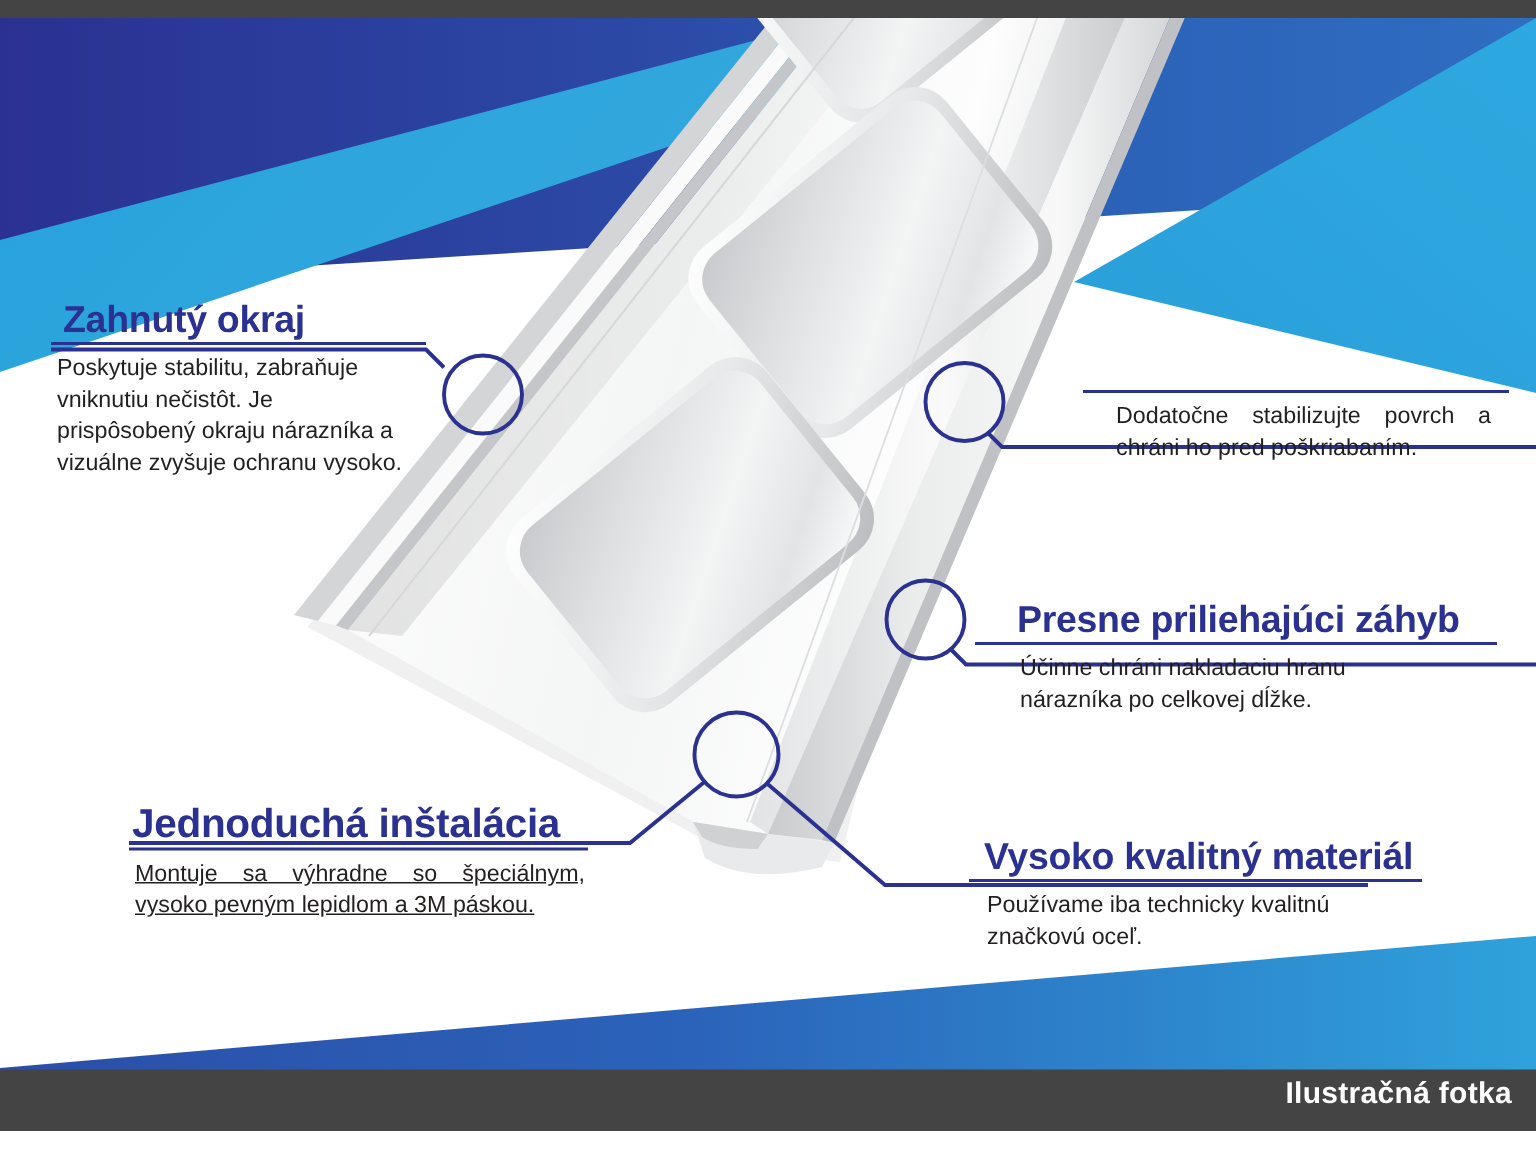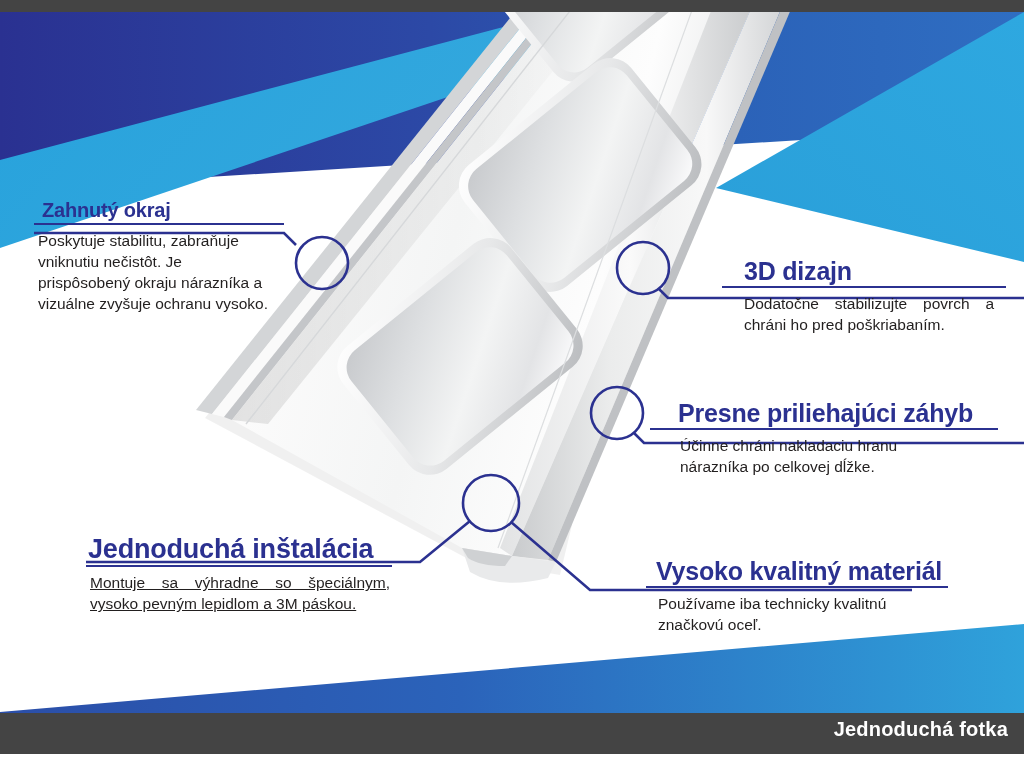--- a/index.html
+++ b/index.html
@@ -24,21 +24,21 @@
   }
   .c-rule{height:2px;background:#2b3190;margin-top:2px;}
   .c-body{
     color:#221f1f;line-height:1.36;margin-top:5px;
     font-size:15.5px;
   }
   .c-body.just{text-align:justify;}
 
   
   #co-edge{left:34px;top:200px;width:250px;}
-  #co-edge .c-title{font-size:20px;padding-left:8px;}
+  #co-edge .c-title{font-size:25px;padding-left:8px;}
   #co-edge .c-rule{width:250px;}
   #co-edge .c-body{width:232px;padding-left:4px;}
 
   #co-3d{left:740px;top:258px;width:284px;}
   #co-3d .c-title{font-size:25px;padding-left:4px;}
   #co-3d .c-rule{width:284px;margin-left:-18px;}
   #co-3d .c-body{width:250px;padding-left:4px;}
 
   #co-fold{left:676px;top:400px;width:348px;}
   #co-fold .c-title{font-size:25px;padding-left:2px;}
@@ -200,21 +200,20 @@
     </g>
   </svg>
 
   <div class="callout" id="co-edge">
     <div class="c-title">Zahnutý okraj</div>
     <div class="c-rule"></div>
     <div class="c-body">Poskytuje stabilitu, zabraňuje vniknutiu nečistôt. Je prispôsobený okraju nárazníka a vizuálne zvyšuje ochranu vysoko.</div>
   </div>
 
   <div class="callout" id="co-3d">
-    <div class="c-title">3D dizajn</div>
     <div class="c-rule"></div>
     <div class="c-body just">Dodatočne stabilizujte povrch a chráni ho pred poškriabaním.</div>
   </div>
 
   <div class="callout" id="co-fold">
     <div class="c-title">Presne priliehajúci záhyb</div>
     <div class="c-rule"></div>
     <div class="c-body">Účinne chráni nakladaciu hranu nárazníka po celkovej dĺžke.</div>
   </div>
 
@@ -225,16 +224,16 @@
   </div>
 
   <div class="callout" id="co-material">
     <div class="c-title">Vysoko kvalitný materiál</div>
     <div class="c-rule"></div>
     <div class="c-body">Používame iba technicky kvalitnú značkovú oceľ.</div>
   </div>
 
   <div id="top-bar"></div>
   <div id="footer-bar"></div>
-  <div id="footer-note">Jednoduchá fotka</div>
+  <div id="footer-note">Ilustračná fotka</div>
   <div id="bottom-white"></div>
 
 </div>
 
 </body></html>

